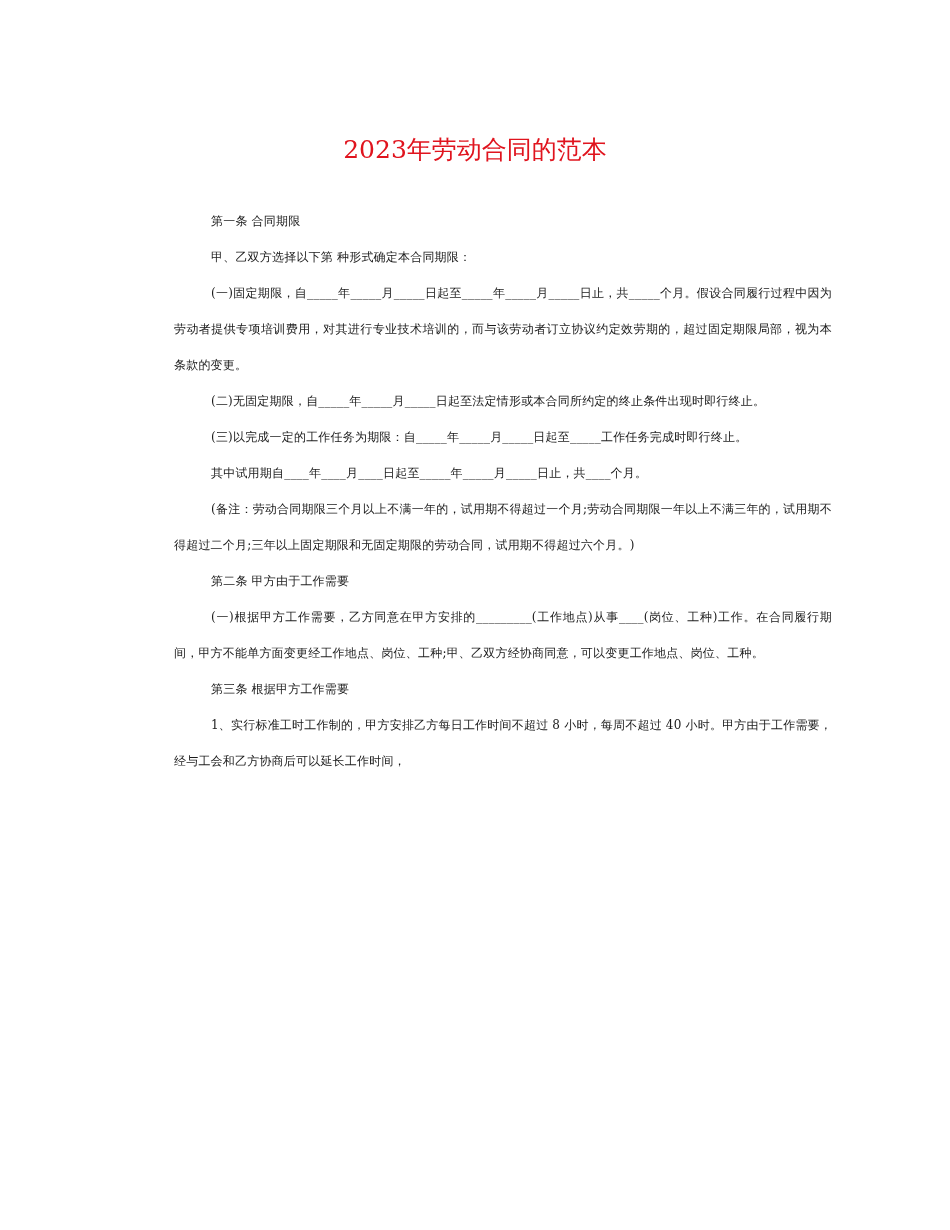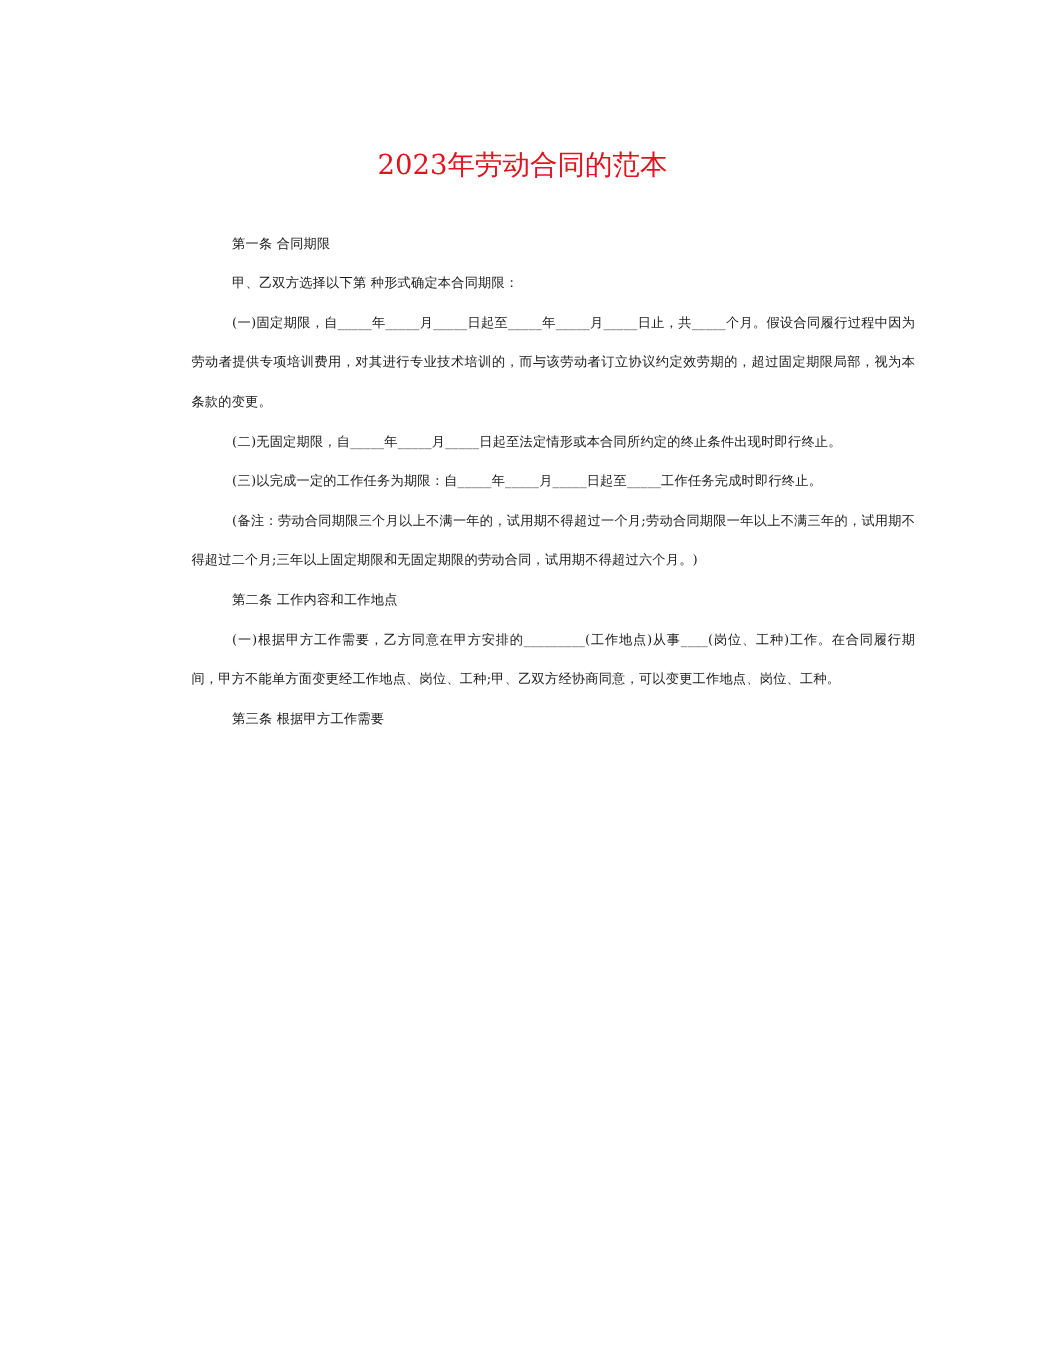--- a/index.html
+++ b/index.html
@@ -59,18 +59,20 @@
 
 <div class="page">
   <div class="title">2023年劳动合同的范本</div>
 
   <div class="body-text">
     <p class="para heading">第一条 合同期限</p>
     <p class="para">甲、乙双方选择以下第 种形式确定本合同期限：</p>
     <p class="para">(一)固定期限，自_____年_____月_____日起至_____年_____月_____日止，共_____个月。假设合同履行过程中因为劳动者提供专项培训费用，对其进行专业技术培训的，而与该劳动者订立协议约定效劳期的，超过固定期限局部，视为本条款的变更。</p>
     <p class="para">(二)无固定期限，自_____年_____月_____日起至法定情形或本合同所约定的终止条件出现时即行终止。</p>
     <p class="para">(三)以完成一定的工作任务为期限：自_____年_____月_____日起至_____工作任务完成时即行终止。</p>
+    <p class="para">其中试用期自____年____月____日起至_____年_____月_____日止，共____个月。</p>
     <p class="para">(备注：劳动合同期限三个月以上不满一年的，试用期不得超过一个月;劳动合同期限一年以上不满三年的，试用期不得超过二个月;三年以上固定期限和无固定期限的劳动合同，试用期不得超过六个月。)</p>
-    <p class="para heading">第二条 工作内容和工作地点</p>
+    <p class="para heading">第二条 甲方由于工作需要</p>
     <p class="para">(一)根据甲方工作需要，乙方同意在甲方安排的_________(工作地点)从事____(岗位、工种)工作。在合同履行期间，甲方不能单方面变更经工作地点、岗位、工种;甲、乙双方经协商同意，可以变更工作地点、岗位、工种。</p>
     <p class="para heading">第三条 根据甲方工作需要</p>
+    <p class="para">1、实行标准工时工作制的，甲方安排乙方每日工作时间不超过 8 小时，每周不超过 40 小时。甲方由于工作需要，经与工会和乙方协商后可以延长工作时间，</p>
   </div>
 </div>
 
 </body></html>

